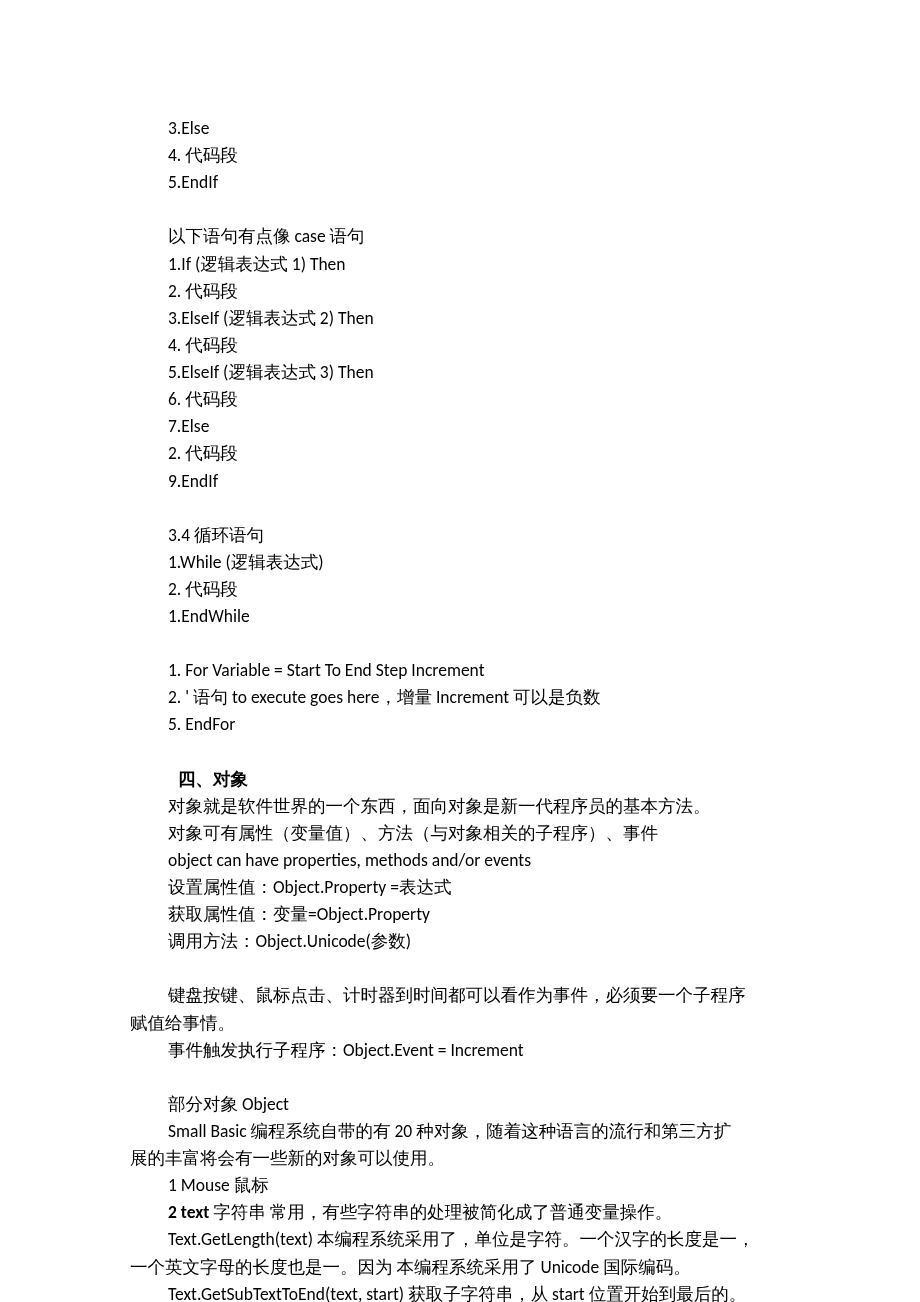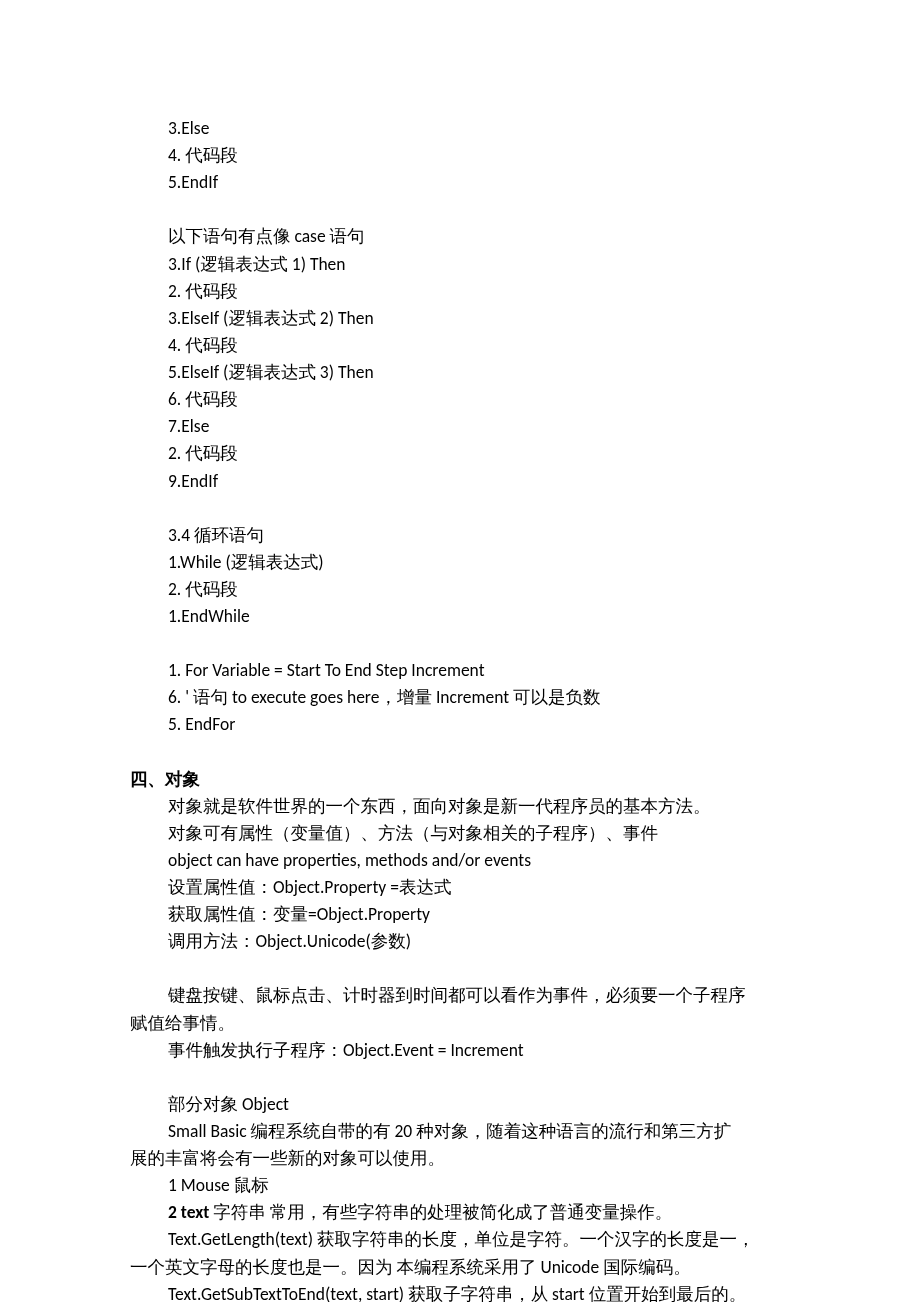--- a/index.html
+++ b/index.html
@@ -11,47 +11,47 @@
       padding: 115px 130px 0 130px;
       color: #000;
       font-size: 17.5px;
       line-height: 1.55;
     }
     .para { margin: 0; }
     .indent1 { padding-left: 38px; }
     .first-line { text-indent: 38px; }
     .block-spacer { height: 27px; }
     .bold { font-weight: bold; }
-    .section-title { font-weight: bold; }
+    .section-title { font-weight: bold; margin-left: 48px; }
   </style>
 </head>
 <body>
 
 <div class="para indent1">3.Else</div>
 <div class="para indent1">4.  代码段</div>
 <div class="para indent1">5.EndIf</div>
 <div class="block-spacer"></div>
 <div class="para indent1">以下语句有点像  case  语句</div>
-<div class="para indent1">3.If (逻辑表达式 1) Then</div>
+<div class="para indent1">1.If (逻辑表达式 1) Then</div>
 <div class="para indent1">2.  代码段</div>
 <div class="para indent1">3.ElseIf (逻辑表达式 2) Then</div>
 <div class="para indent1">4.  代码段</div>
 <div class="para indent1">5.ElseIf (逻辑表达式 3) Then</div>
 <div class="para indent1">6.  代码段</div>
 <div class="para indent1">7.Else</div>
 <div class="para indent1">2.  代码段</div>
 <div class="para indent1">9.EndIf</div>
 <div class="block-spacer"></div>
 <div class="para indent1">3.4  循环语句</div>
 <div class="para indent1">1.While (逻辑表达式)</div>
 <div class="para indent1">2.  代码段</div>
 <div class="para indent1">1.EndWhile</div>
 <div class="block-spacer"></div>
 <div class="para indent1">1. For Variable = Start To End Step Increment</div>
-<div class="para indent1">6. '  语句  to execute goes here，增量 Increment 可以是负数</div>
+<div class="para indent1">2. '  语句  to execute goes here，增量 Increment 可以是负数</div>
 <div class="para indent1">5. EndFor</div>
 <div class="block-spacer"></div>
 <div class="para section-title">四、对象</div>
 <div class="para indent1">对象就是软件世界的一个东西，面向对象是新一代程序员的基本方法。</div>
 <div class="para indent1">对象可有属性（变量值）、方法（与对象相关的子程序）、事件</div>
 <div class="para indent1">object can have properties, methods and/or events</div>
 <div class="para indent1">设置属性值：Object.Property =表达式</div>
 <div class="para indent1">获取属性值：变量=Object.Property</div>
 <div class="para indent1">调用方法：Object.Unicode(参数)</div>
 <div class="block-spacer"></div>
@@ -59,15 +59,15 @@
 <div class="para">赋值给事情。</div>
 <div class="para first-line">事件触发执行子程序：Object.Event = Increment</div>
 <div class="block-spacer"></div>
 <div class="para first-line">部分对象 Object</div>
 <div class="para first-line">Small Basic 编程系统自带的有 20 种对象，随着这种语言的流行和第三方扩</div>
 <div class="para">展的丰富将会有一些新的对象可以使用。</div>
 <div class="para first-line">1 Mouse  鼠标</div>
 <div class="para first-line">
   <span class="bold">2 text</span><span>  字符串  常用，有些字符串的处理被简化成了普通变量操作。</span>
 </div>
-<div class="para first-line">Text.GetLength(text)  获取字符串的长度，单位是字符。一个汉字的长度是一，</div>
+<div class="para first-line">Text.GetLength(text)  本编程系统采用了，单位是字符。一个汉字的长度是一，</div>
 <div class="para">一个英文字母的长度也是一。因为  本编程系统采用了 Unicode  国际编码。</div>
 <div class="para first-line">Text.GetSubTextToEnd(text, start)  获取子字符串，从 start  位置开始到最后的。</div>
 
 </body></html>

